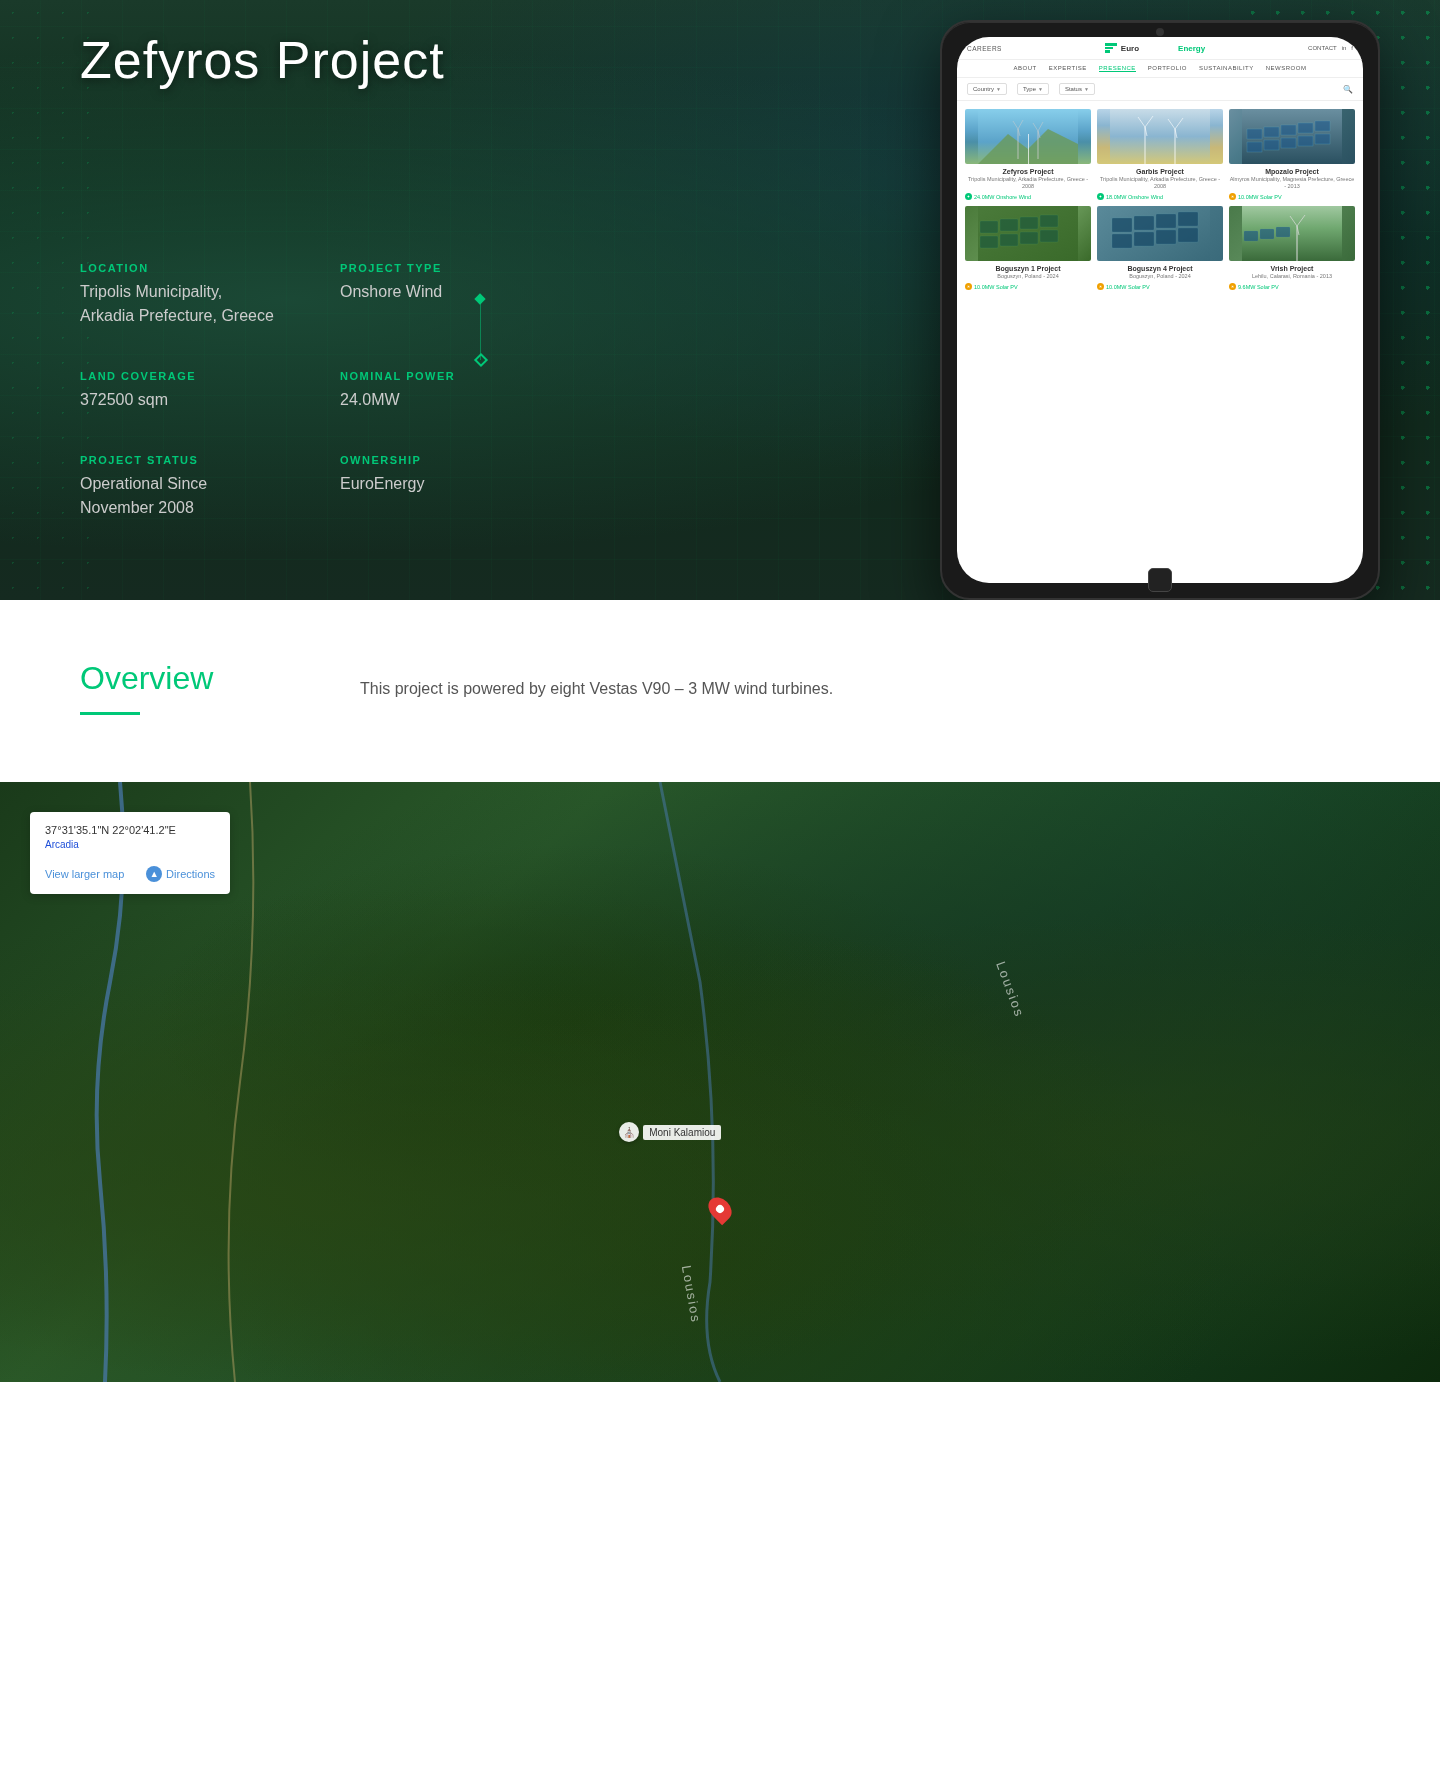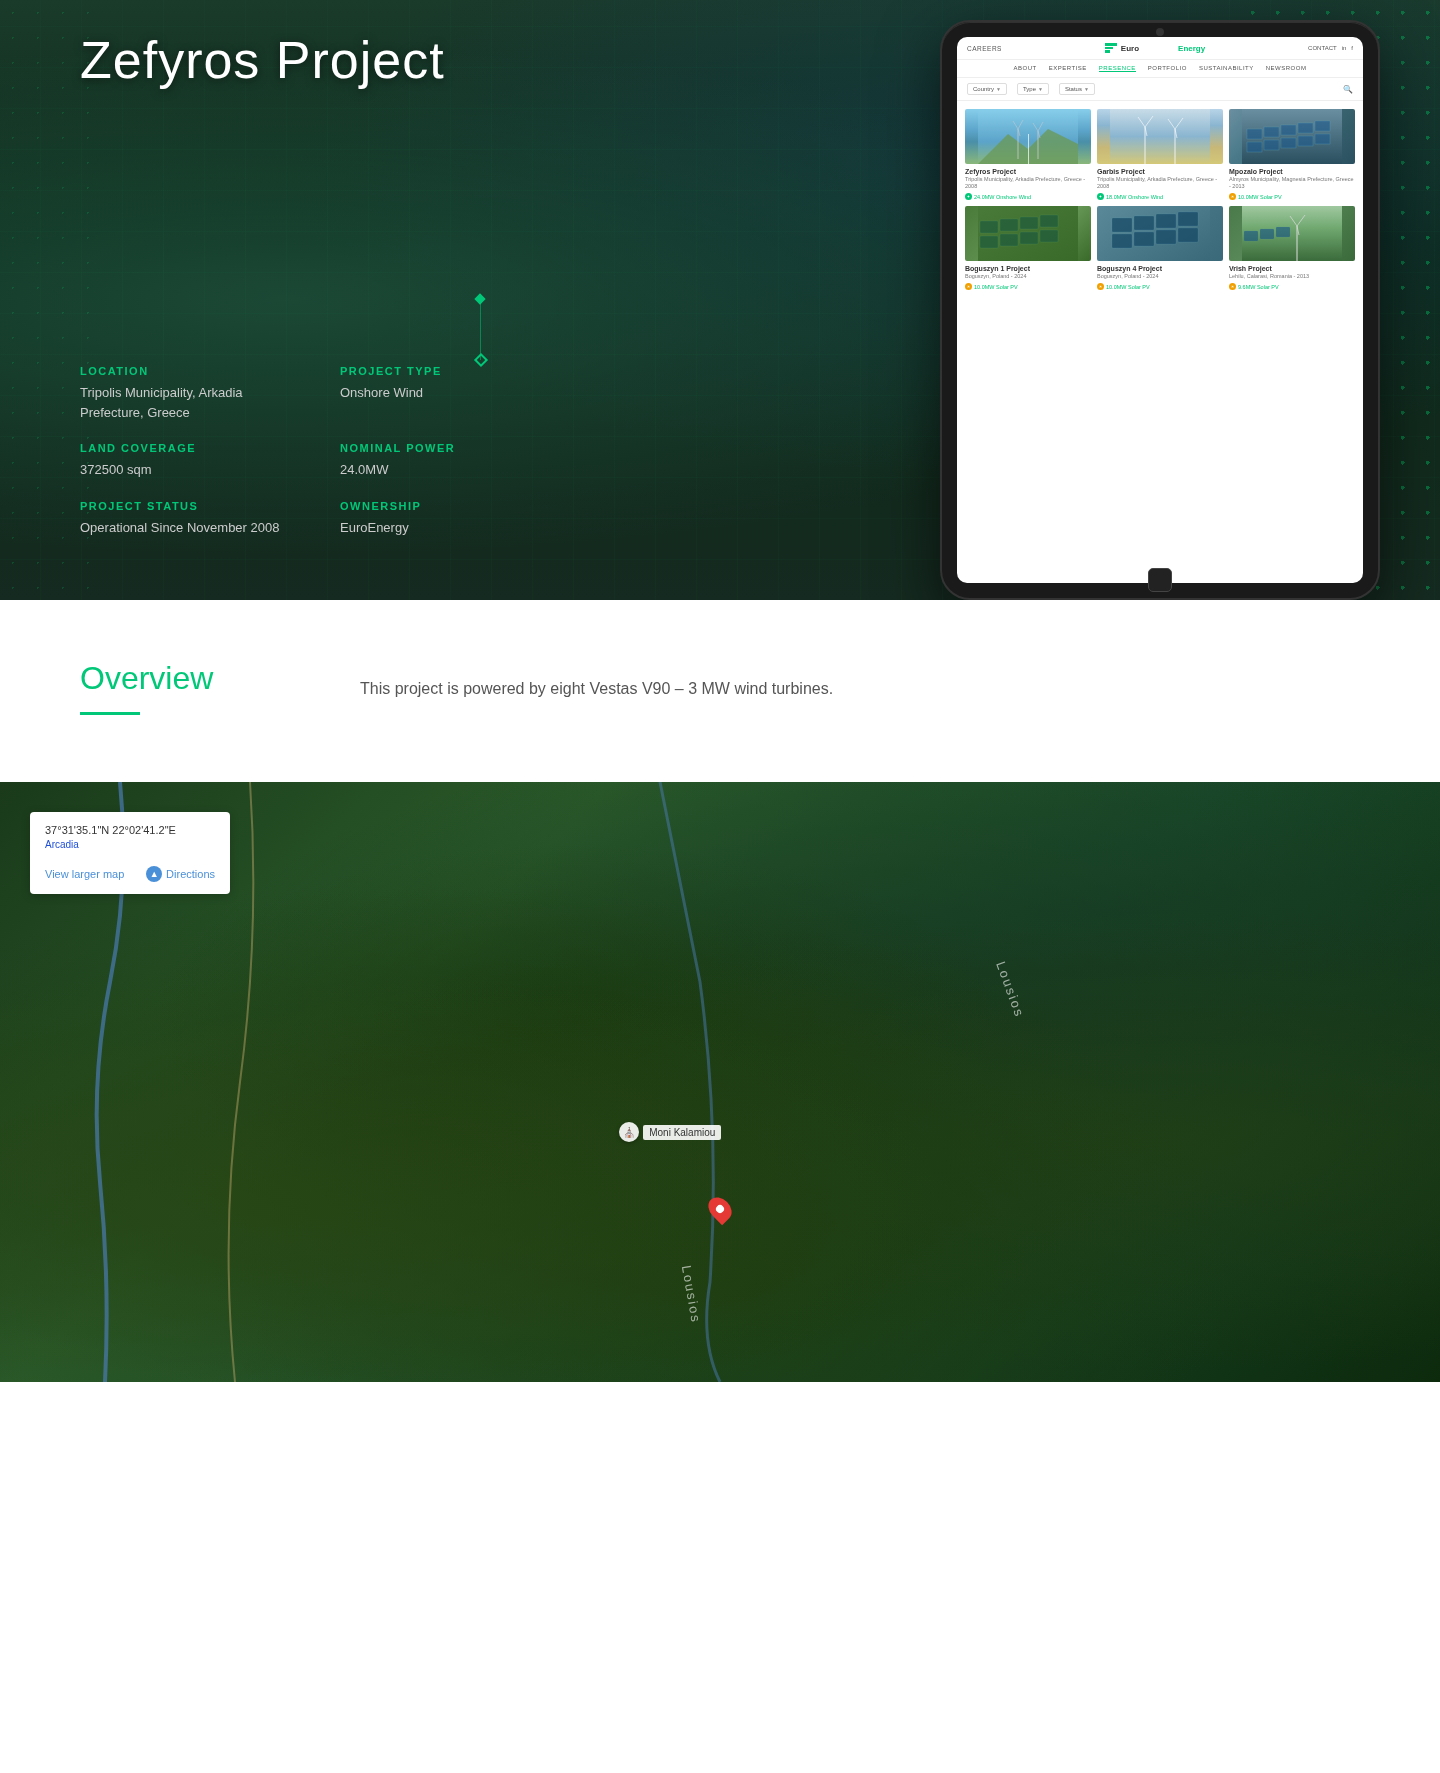--- a/index.html
+++ b/index.html
@@ -53,38 +53,38 @@
       top: 30px;
       left: 80px;
       color: white;
       font-size: 52px;
       font-weight: 300;
       letter-spacing: 1px;
       text-shadow: 0 2px 10px rgba(0,0,0,0.5);
     }
     .hero-info {
       position: absolute;
-      bottom: 63px;
+      bottom: 80px;
       left: 80px;
       display: grid;
       grid-template-columns: 200px 200px;
-      gap: 20px 60px;
+      gap: 42px 60px;
     }
     .info-block {}
     .info-label {
       color: #00c878;
       font-size: 11px;
       font-weight: bold;
       letter-spacing: 1.5px;
       text-transform: uppercase;
       margin-bottom: 6px;
     }
     .info-value {
       color: #cccccc;
-      font-size: 13px;
+      font-size: 16px;
       line-height: 1.5;
     }
 
     
     .tablet-container {
       position: absolute;
       top: 20px;
       right: 60px;
       width: 440px;
       height: 580px;
@@ -95,23 +95,24 @@
       background: #1a1a1a;
       border-radius: 30px;
       padding: 15px;
       box-shadow: 0 20px 60px rgba(0,0,0,0.6), inset 0 1px 0 rgba(255,255,255,0.1);
       border: 2px solid #333;
     }
     .tablet-screen {
       width: 100%;
       height: 100%;
       background: white;
-      border-radius: 10px;
+      border-radius: 32px;
       overflow: hidden;
       font-size: 8px;
+      text-align: center;
     }
     .tablet-camera {
       position: absolute;
       top: 8px;
       left: 50%;
       transform: translateX(-50%);
       width: 8px;
       height: 8px;
       background: #333;
       border-radius: 50%;

